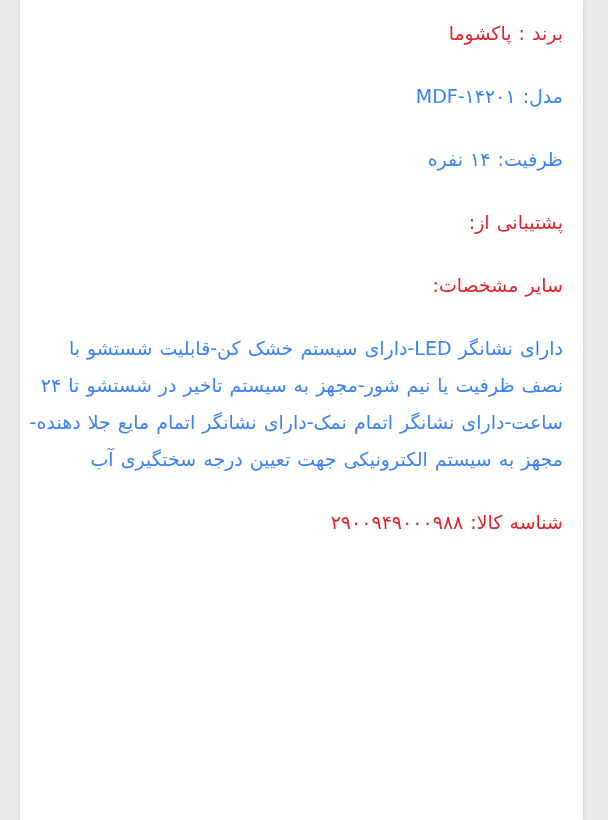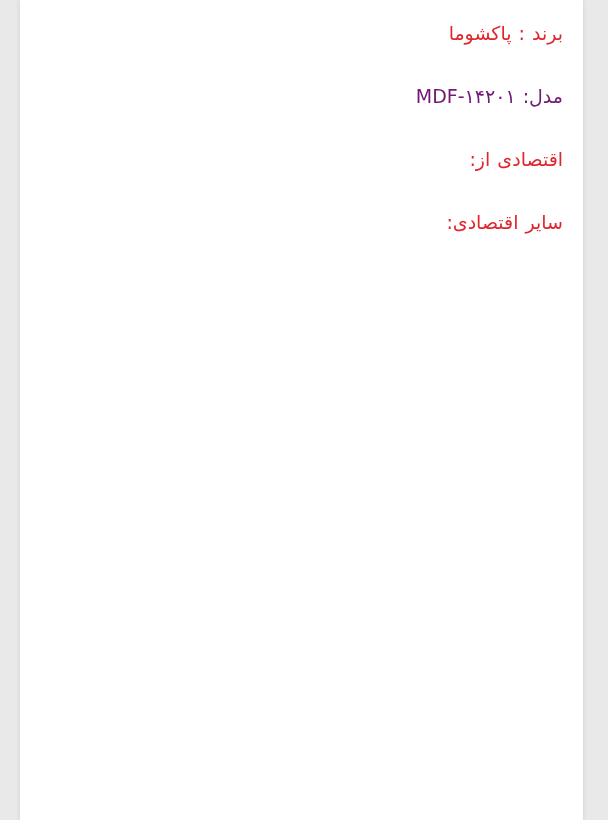--- a/index.html
+++ b/index.html
@@ -25,45 +25,48 @@
     box-sizing: border-box;
     padding: 15px 20px 20px 9px;
     direction: rtl;
     text-align: right;
   }
   .card p {
     margin: 0 0 26px 0;
     font-size: 19px;
     line-height: 37px;
     font-weight: 400;
-    color: #701a75;
+    color: #3b82f6;
     word-spacing: 1px;
   }
   .card p.heading {
     color: #e0262c;
   }
   .ltr {
     direction: ltr;
     unicode-bidi: embed;
   }
 </style>
 </head>
 <body>
 
 <div class="page">
   <main class="card">
 
     <p class="heading">برند : پاکشوما</p>
 
     <p><span>مدل:</span> <span class="ltr">MDF-۱۴۲۰۱</span></p>
 
+    <p>ظرفیت: ۱۴ نفره</p>
 
-    <p class="heading">اقتصادی از:</p>
+    <p class="heading">پشتیبانی از:</p>
 
 
 
 
-    <p class="heading">سایر اقتصادی:</p>
+    <p class="heading">سایر مشخصات:</p>
 
+    <p>دارای نشانگر LED-دارای سیستم خشک کن-قابلیت شستشو با نصف ظرفیت یا نیم شور-مجهز به سیستم تاخیر در شستشو تا ۲۴ ساعت-دارای نشانگر اتمام نمک-دارای نشانگر اتمام مایع جلا دهنده-مجهز به سیستم الکترونیکی جهت تعیین درجه سختگیری آب</p>
 
+    <p class="heading">شناسه کالا: ۲۹۰۰۹۴۹۰۰۰۹۸۸</p>
 
   </main>
 </div>
 
 </body></html>

